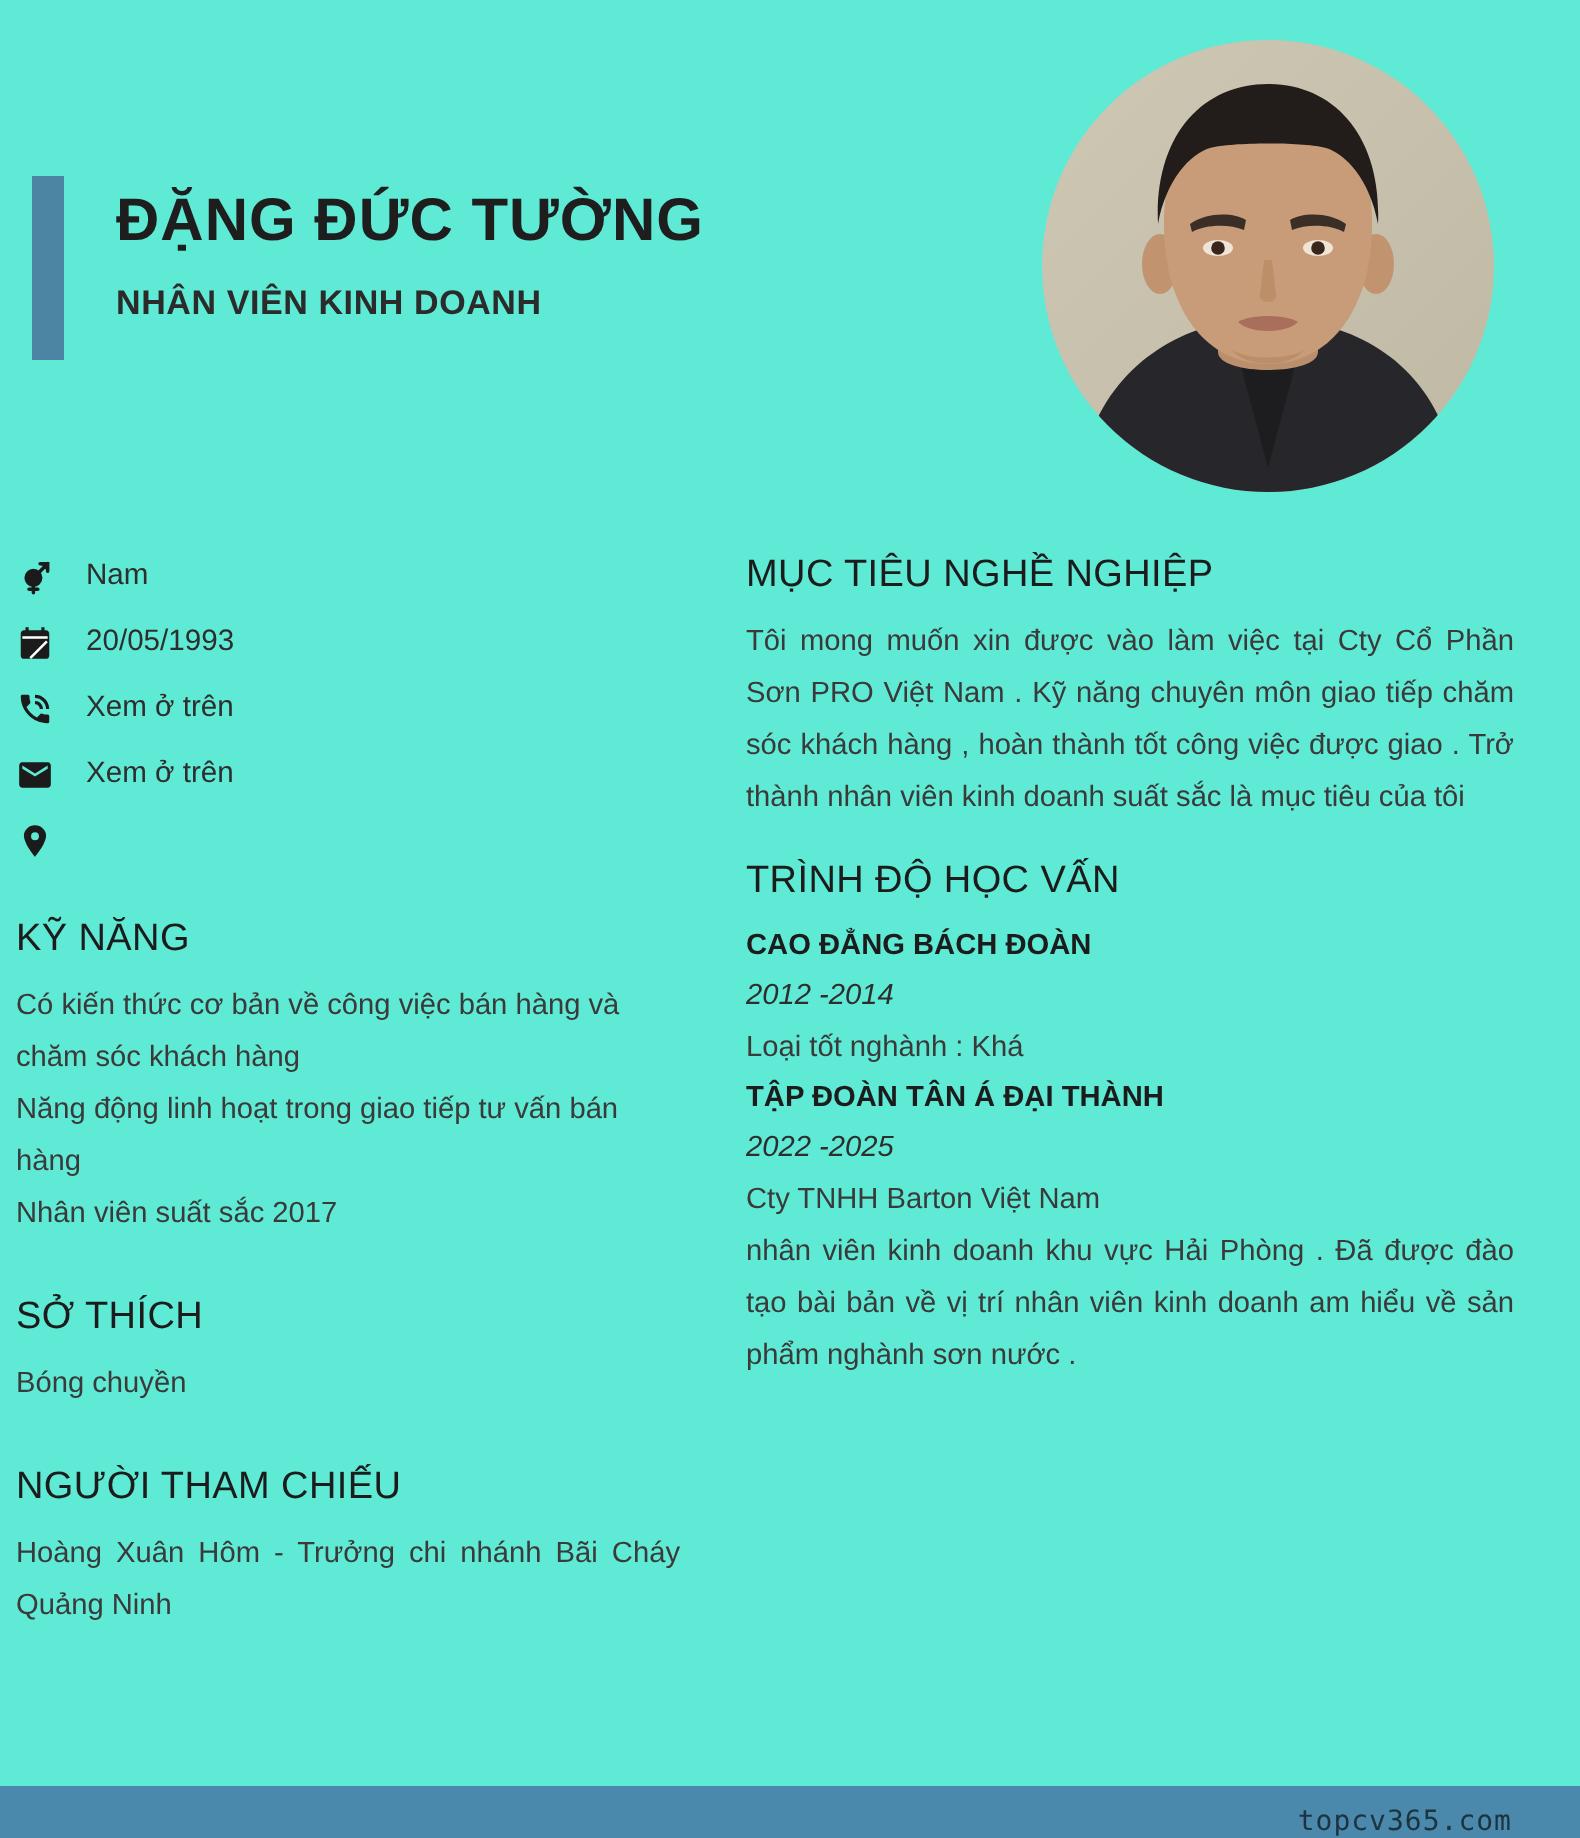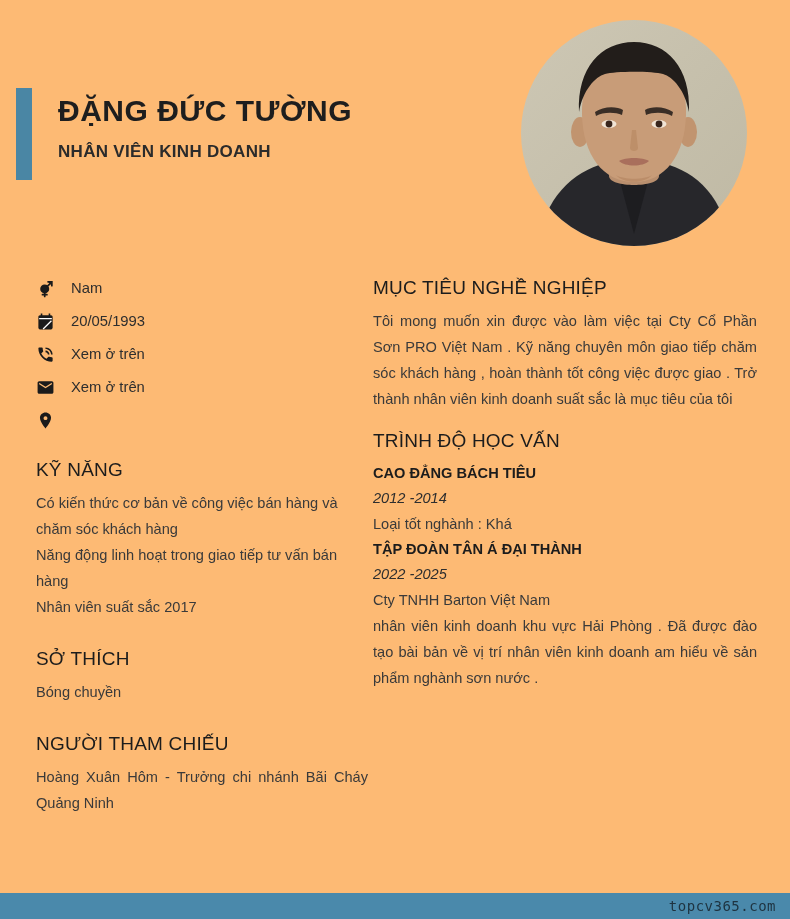--- a/index.html
+++ b/index.html
@@ -1,21 +1,21 @@
 <!DOCTYPE html>
 <html><head>
 <meta charset="utf-8">
 <style>
   * { margin: 0; padding: 0; box-sizing: border-box; }
   html, body { background: #e8e8e8; }
   .page {
     position: relative;
     width: 790px;
     height: 919px;
-    background: #fdba74;
+    background: #5eead4;
     font-family: "Liberation Sans", sans-serif;
     color: #212121;
     overflow: hidden;
     margin: 0 auto;
   }
   
   .header { position: absolute; left: 16px; top: 88px; display: flex; }
   .accent-bar { width: 16px; height: 92px; background: #4a86a4; flex: 0 0 16px; }
   .header-text { padding-left: 26px; padding-top: 6px; }
   .name {
@@ -23,21 +23,21 @@
     color: #1e1e1e; line-height: 34px; white-space: nowrap;
   }
   .job-title {
     margin-top: 14px; font-size: 17px; font-weight: 700;
     letter-spacing: 0.3px; color: #2b2b2b;
   }
   
   .photo { position: absolute; left: 521px; top: 20px; width: 226px; height: 226px; }
   .photo svg { display: block; width: 100%; height: 100%; }
   
-  .col-left  { position: absolute; left: 36px;  top: 278px; width: 332px; }
+  .col-left  { position: absolute; left: 8px;  top: 278px; width: 332px; }
   .col-right { position: absolute; left: 373px; top: 276px; width: 384px; }
   
   .contact-row { display: flex; align-items: flex-start; margin-bottom: 12px; }
   .contact-row .cicon { flex: 0 0 20px; height: 20px; margin-right: 15px; margin-top: 1px; }
   .contact-row .cicon svg { display: block; width: 19px; height: 19px; fill: #1b1b1b; }
   .contact-text { font-size: 14.8px; color: #2e2e2e; line-height: 20px; }
   .contact-text.wrap { line-height: 24px; }
   
   .section-heading {
     font-size: 19px; font-weight: 400; color: #1c1c1c;
@@ -47,22 +47,22 @@
   .body-text { font-size: 14.6px; color: #3a3a3a; line-height: 26px; }
   .body-text.justify { text-align: justify; }
   .col-right .section-heading { margin-bottom: 9px; }
   .sub-heading { font-size: 14.6px; font-weight: 700; color: #1c1c1c; line-height: 24px; }
   .period { font-size: 14.6px; font-style: italic; color: #2e2e2e; line-height: 26px; }
   .mt-sec { margin-top: 17px; }
   .mt-sec2 { margin-top: 25px; }
   
   .footer-bar {
     position: absolute; left: 0; bottom: 0; width: 790px; height: 26px;
-    background: #4a89ab; display: flex; align-items: center; justify-content: flex-end;
-    padding-right: 14px;
+    background: #4a89ab; display: flex; align-items: flex-end; justify-content: flex-end;
+    padding-right: 34px;
   }
   .footer-url {
     font-family: "DejaVu Sans Mono", "Liberation Mono", monospace;
     font-size: 14px; color: #1e3340; letter-spacing: 0.5px;
   }
 </style>
 </head>
 <body>
 
 <div class="page">
@@ -180,21 +180,21 @@
     <div class="body-text justify">Hoàng Xuân Hôm - Trưởng chi nhánh Bãi Cháy Quảng Ninh</div>
 
   </div>
 
   <div class="col-right">
 
     <div class="section-heading">MỤC TIÊU NGHỀ NGHIỆP</div>
     <div class="body-text justify">Tôi mong muốn xin được vào làm việc tại Cty Cổ Phần Sơn PRO Việt Nam . Kỹ năng chuyên môn giao tiếp chăm sóc khách hàng ,  hoàn thành tốt công việc được giao .  Trở thành nhân viên kinh doanh suất sắc là mục tiêu của tôi</div>
 
     <div class="section-heading mt-sec">TRÌNH ĐỘ HỌC VẤN</div>
-    <div class="sub-heading">CAO ĐẲNG BÁCH TIÊU</div>
+    <div class="sub-heading">CAO ĐẲNG BÁCH ĐOÀN</div>
     <div class="period">2012 -2014</div>
     <div class="body-text">Loại tốt nghành : Khá</div>
 
     <div class="sub-heading">TẬP ĐOÀN TÂN Á ĐẠI THÀNH</div>
     <div class="period">2022 -2025</div>
     <div class="body-text">Cty TNHH  Barton Việt Nam</div>
     <div class="body-text justify">nhân viên kinh doanh khu vực Hải Phòng .  Đã được đào tạo bài bản về vị trí nhân viên kinh doanh am hiểu về sản phẩm nghành  sơn nước .</div>
 
   </div>
 

